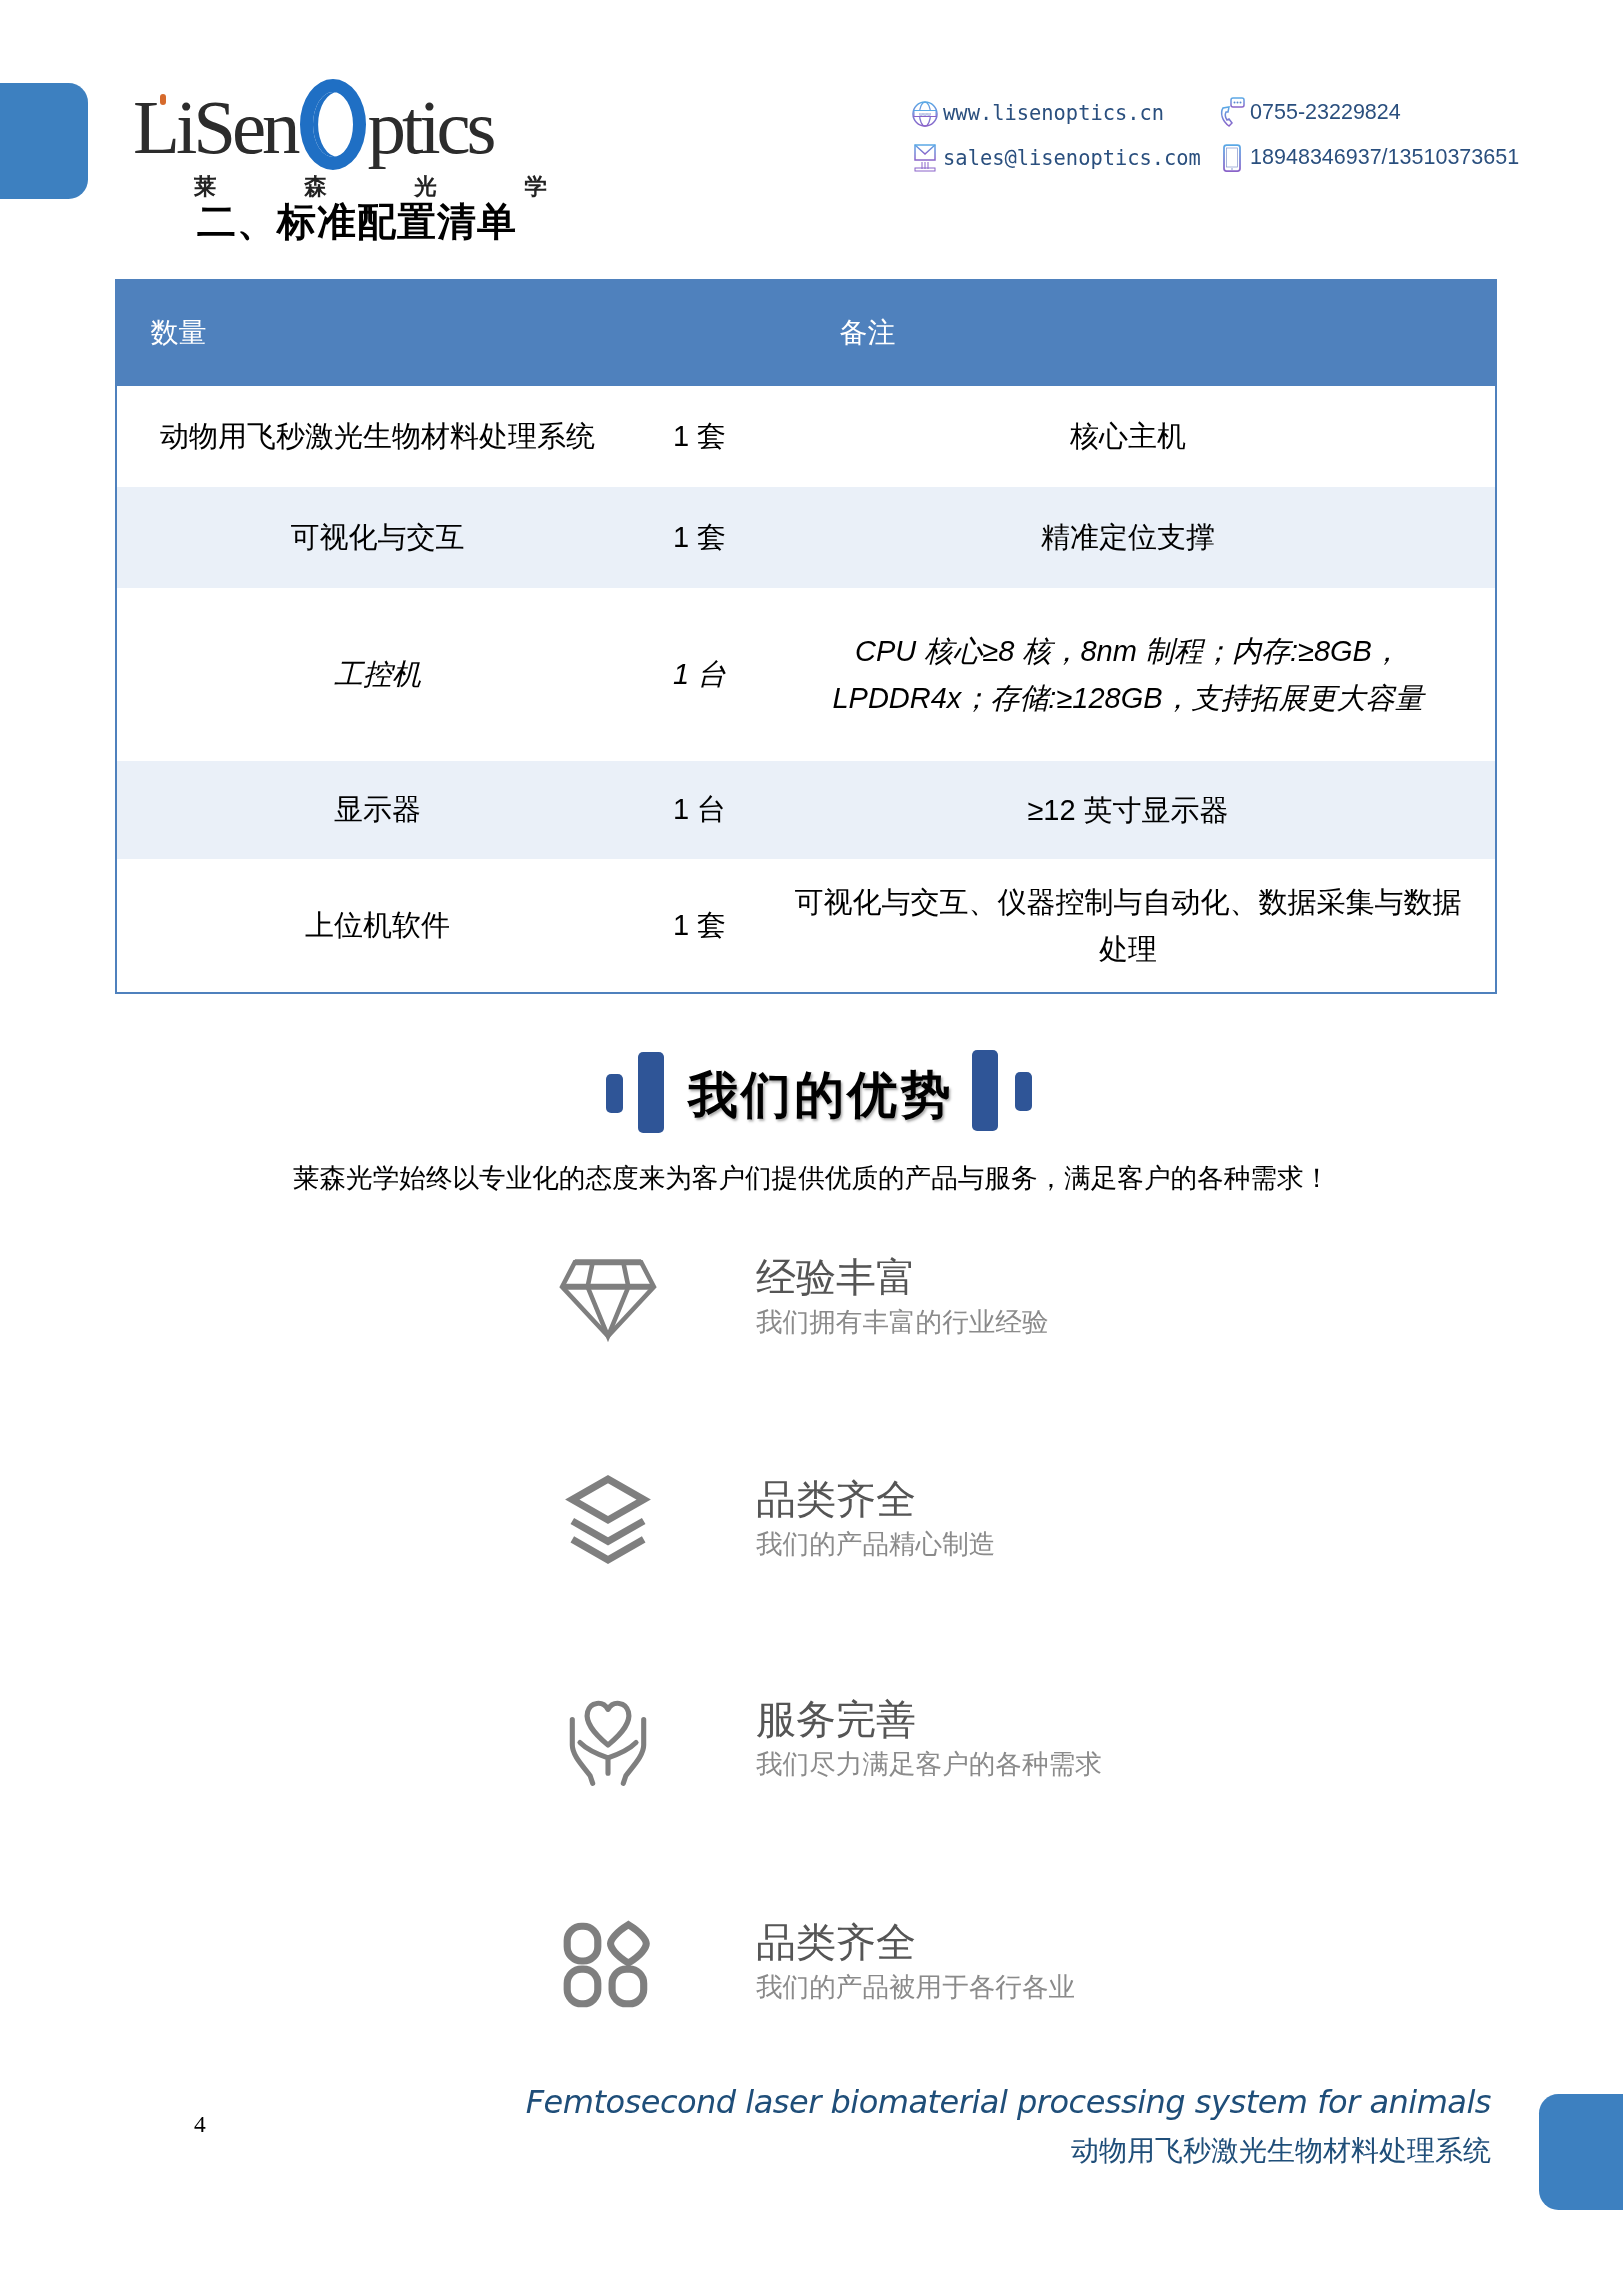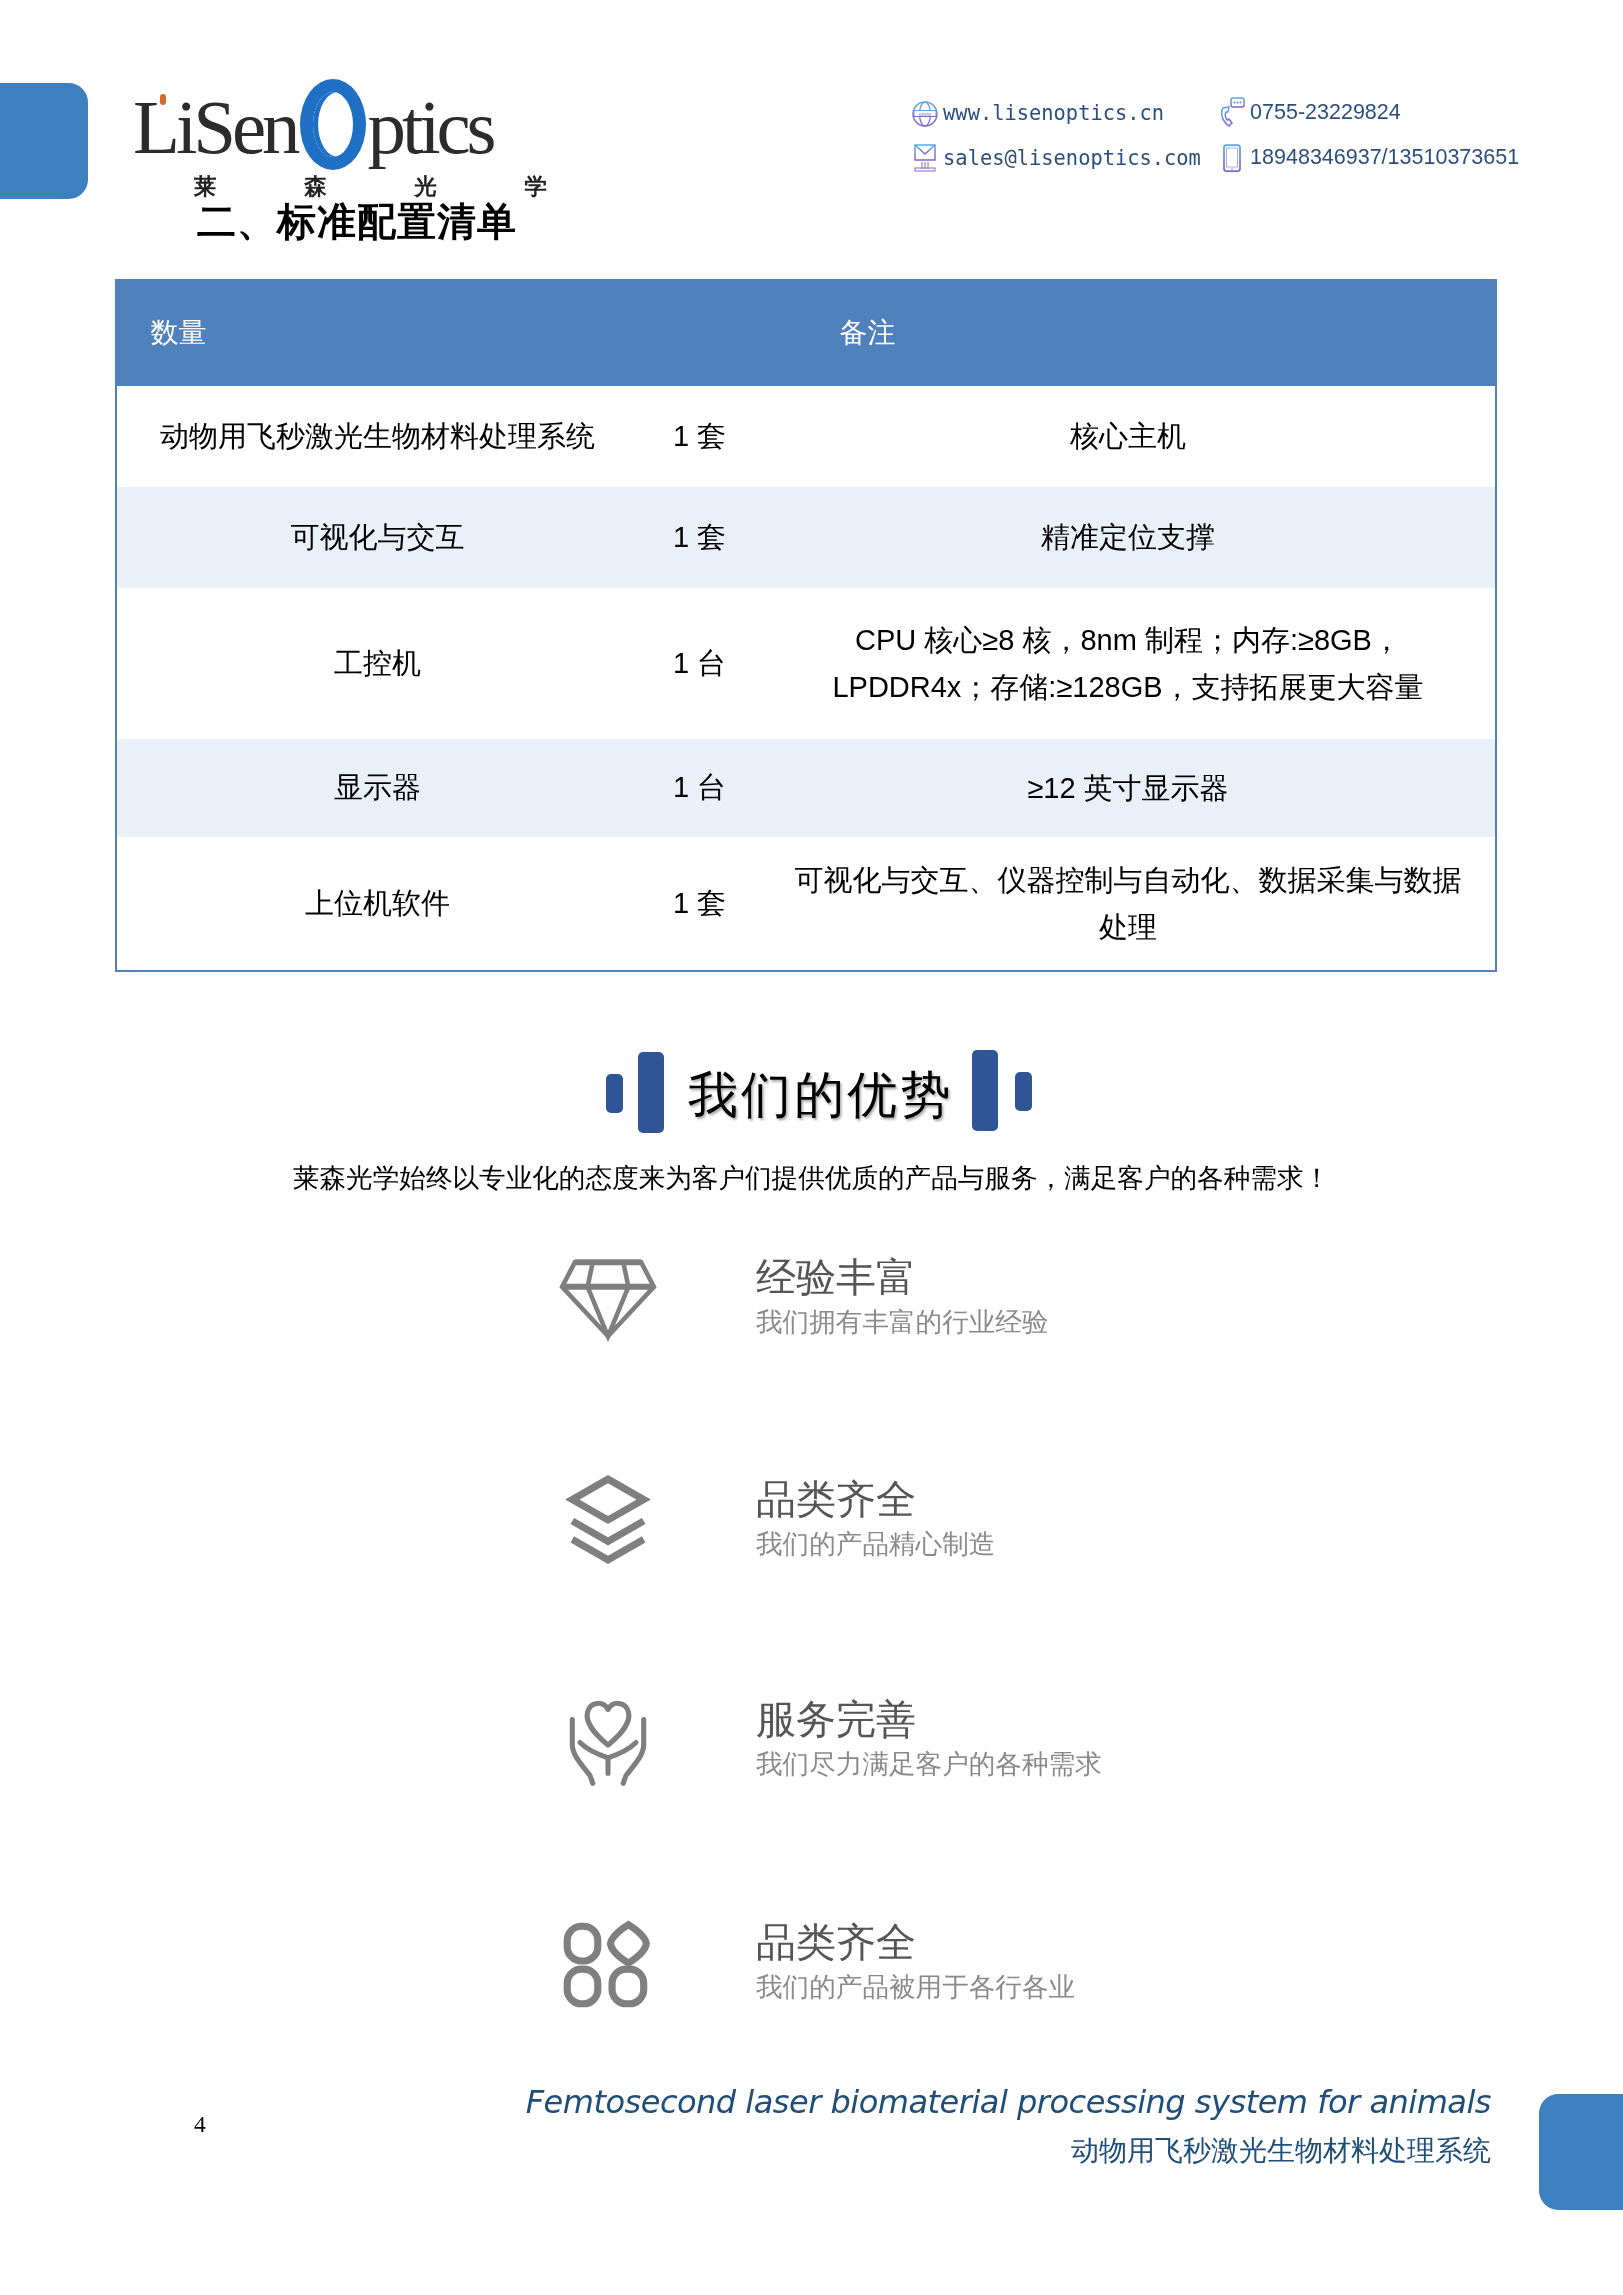--- a/index.html
+++ b/index.html
@@ -32,28 +32,28 @@
     .cfg-table { position: absolute; left: 115px; top: 279px; width: 1382px; border: 2px solid #4f81bd; border-top: none; }
     .cfg-row { display: flex; align-items: center; width: 100%; }
     .cfg-head { background: #4f81bd; color: #fff; height: 107px; font-size: 28px; }
     .cfg-row .c1 { width: 521px; text-align: center; }
     .cfg-row .c2 { width: 123px; text-align: center; }
     .cfg-row .c3 { flex: 1; text-align: center; padding: 0 10.2px; line-height: 47px; }
     .cfg-body { font-family: "Liberation Sans", "DejaVu Sans", sans-serif; font-size: 29px; color: #000; }
     .cfg-body.odd { background: #ffffff; }
     .cfg-body.even { background: #eaf0f8; }
     .h-198 { height: 101px; }
-    .h-288 { height: 151px; }
+    .h-288 { height: 173px; font-style: italic; }
     .h-192 { height: 98px; }
     .h-300 { height: 133px; }
 
     
     .adv-banner { position: absolute; left: 606px; top: 1052px; width: 427px; height: 82px; }
     .bar { position: absolute; background: #2f5597; border-radius: 5.1px; }
-    .adv-title { position: absolute; left: 82px; top: 10.2px; font-size: 50px; font-weight: normal; color: #000; letter-spacing: 3.1px; text-shadow: 1.5px 2px 2.6px rgba(0,0,0,0.35); }
+    .adv-title { position: absolute; left: 82px; top: 10.2px; font-size: 50px; font-weight: bold; color: #000; letter-spacing: 3.1px; text-shadow: 1.5px 2px 2.6px rgba(0,0,0,0.35); }
     .adv-subtitle { position: absolute; left: 0; width: 1623px; top: 1160px; text-align: center; font-size: 26.6px; color: #000; }
 
     .adv-item { position: absolute; left: 557px; width: 613px; height: 123px; }
     .adv-icon { position: absolute; left: 0; top: 20.4px; width: 102px; height: 102px; }
     .adv-name { position: absolute; left: 199px; top: 23px; font-size: 40px; color: #555; }
     .adv-desc { position: absolute; left: 199px; top: 77px; font-size: 26.6px; color: #8a8a8a; }
 
     .page-num { position: absolute; left: 194px; top: 2111px; font-family: "Liberation Serif", serif; font-size: 23.5px; color: #000; }
     .footer-en { position: absolute; right: 132px; top: 2083px; font-family: "DejaVu Sans", sans-serif; font-style: italic; font-size: 32px; color: #1f4e79; white-space: nowrap; letter-spacing: -0.5px; }
     .footer-cn { position: absolute; right: 132px; top: 2132px; font-size: 28px; color: #1f4e79; white-space: nowrap; }

